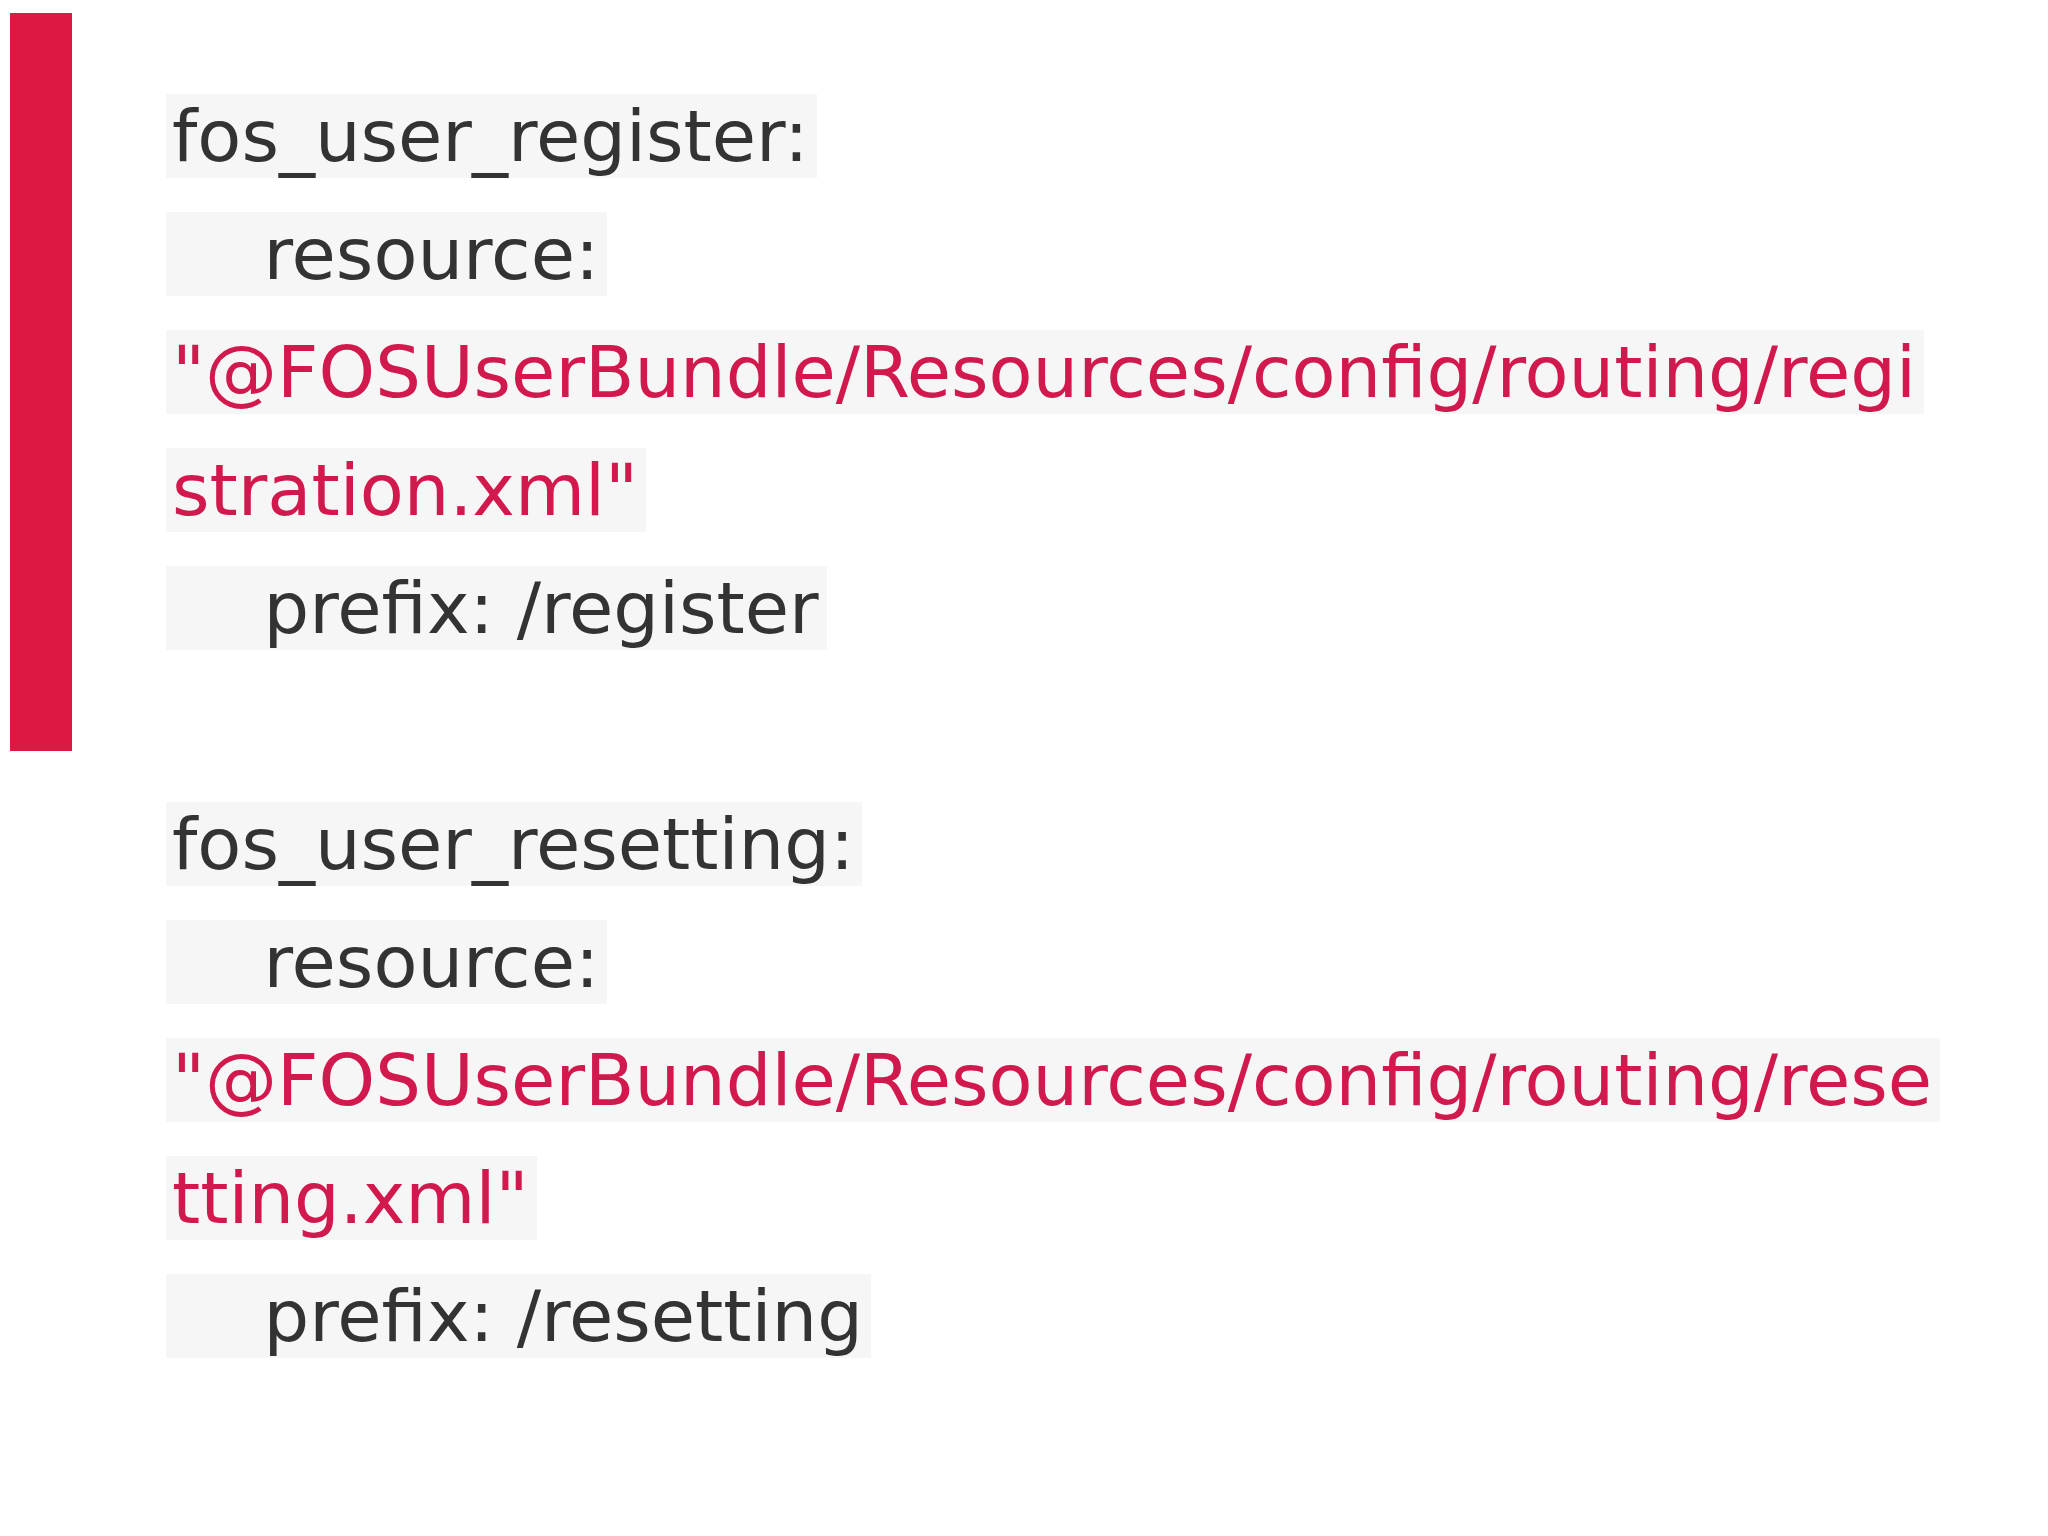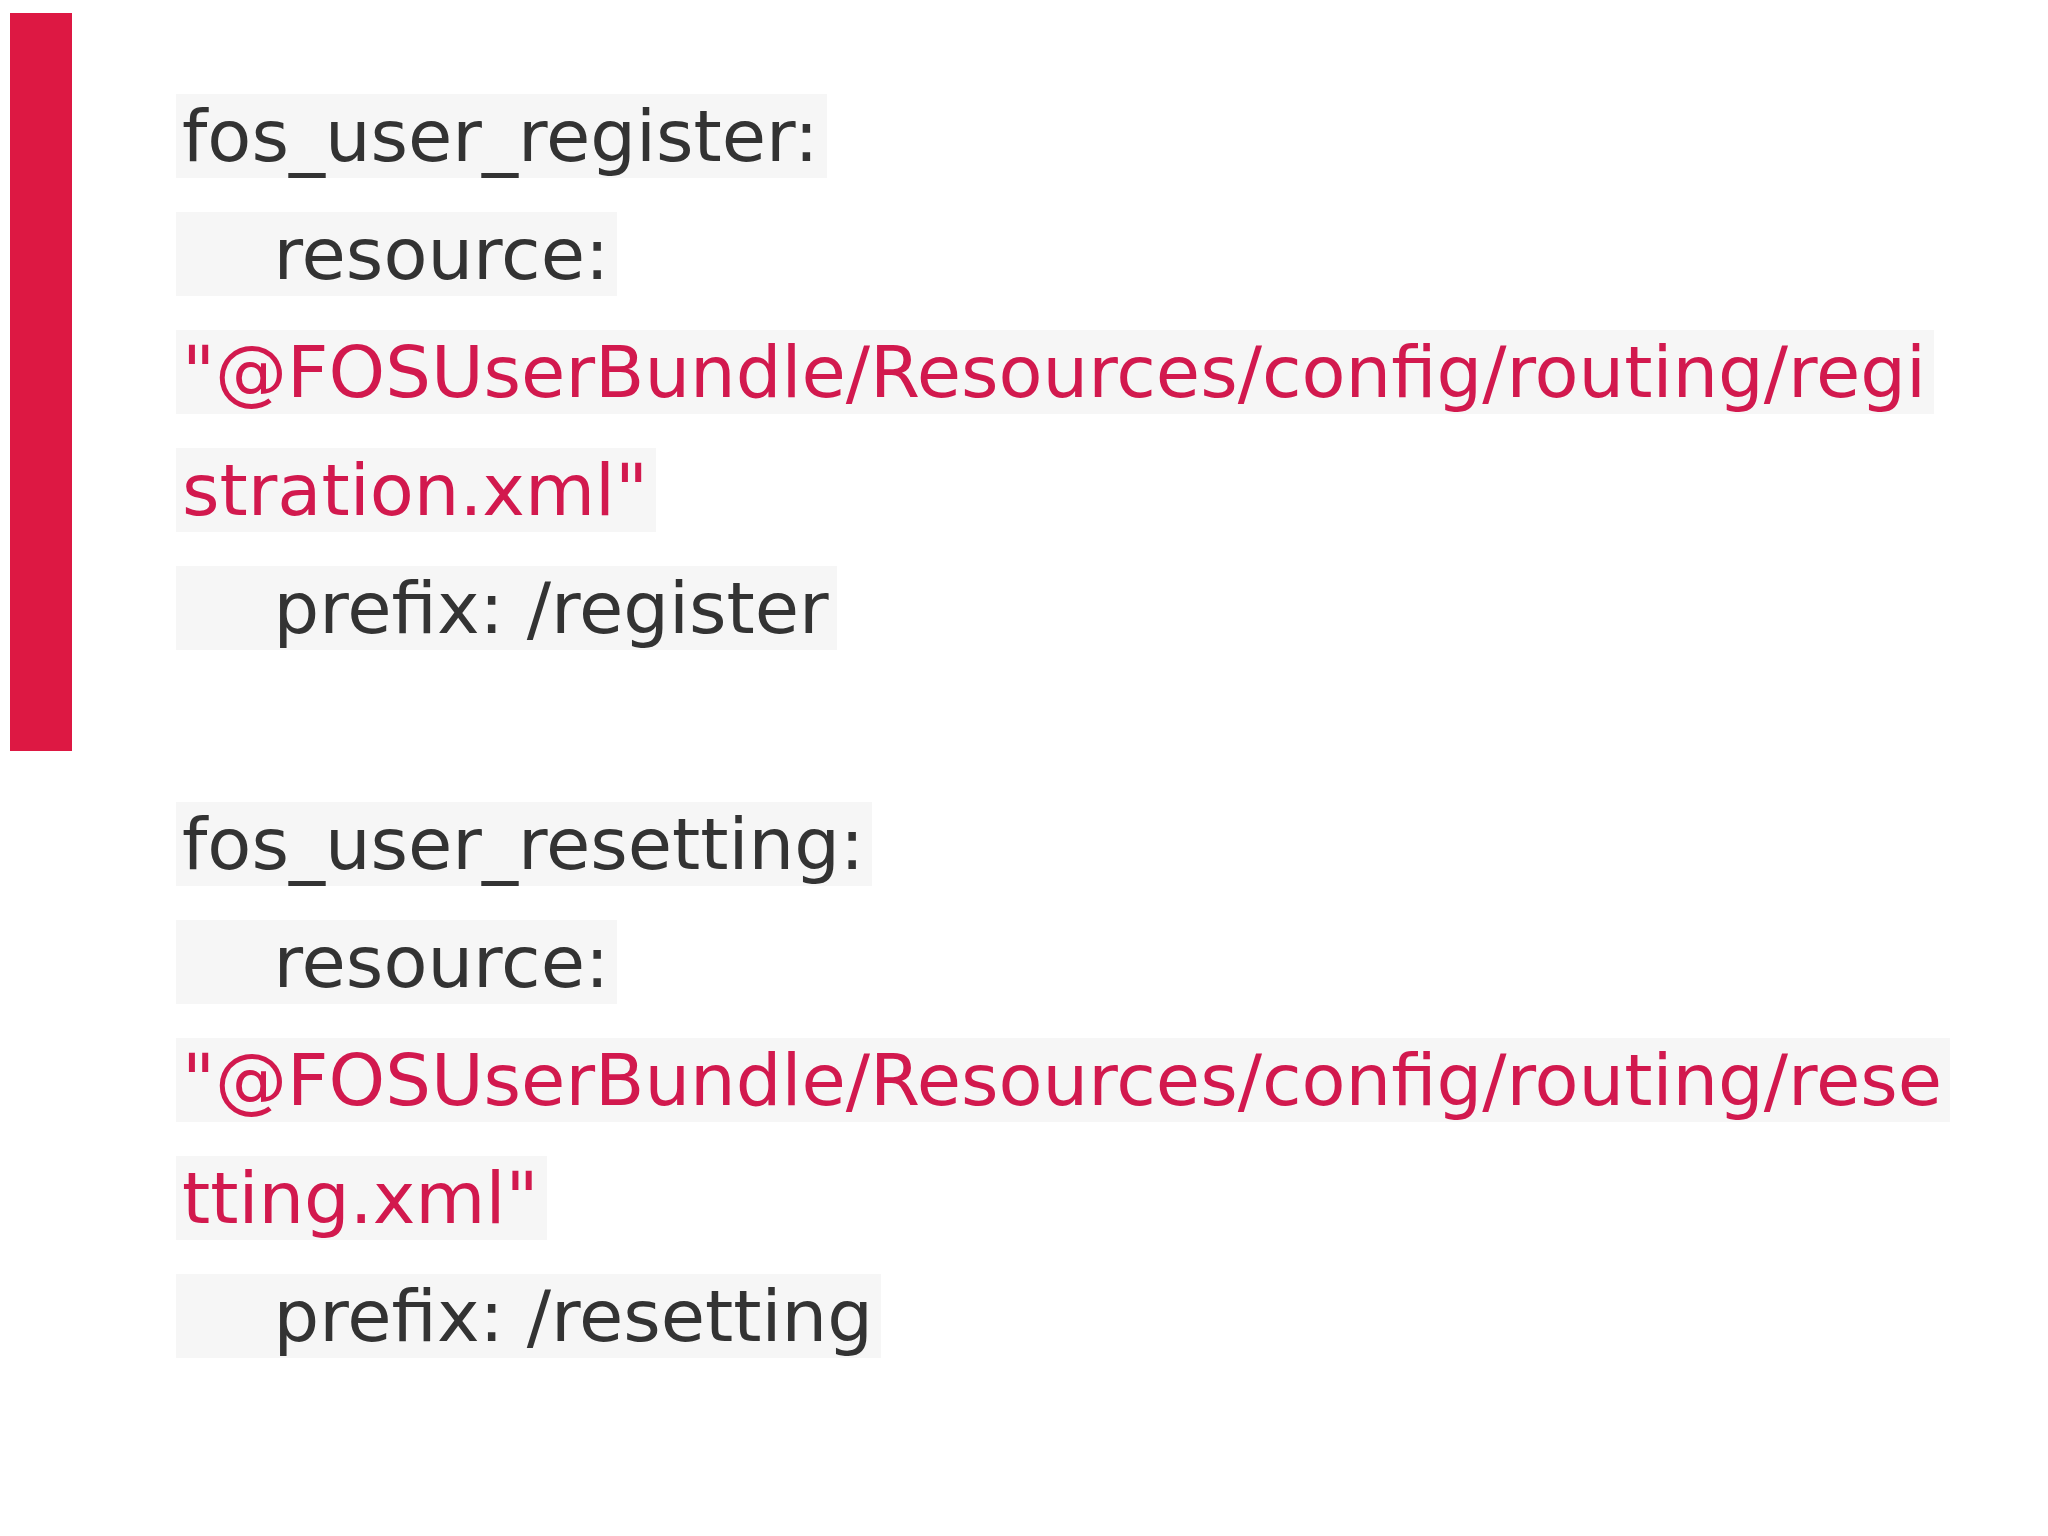--- a/index.html
+++ b/index.html
@@ -17,21 +17,21 @@
   .accent-bar {
     position: absolute;
     left: 10px;
     top: 13px;
     width: 62px;
     height: 738px;
     background: var(--accent, #dd1843);
   }
   .code {
     position: absolute;
-    left: 176px;
+    left: 166px;
     top: 77px;
     font-size: 72px;
     line-height: 118px;
     white-space: pre;
     font-weight: 400;
     letter-spacing: 0;
   }
   .code .line {
     height: 118px;
   }

